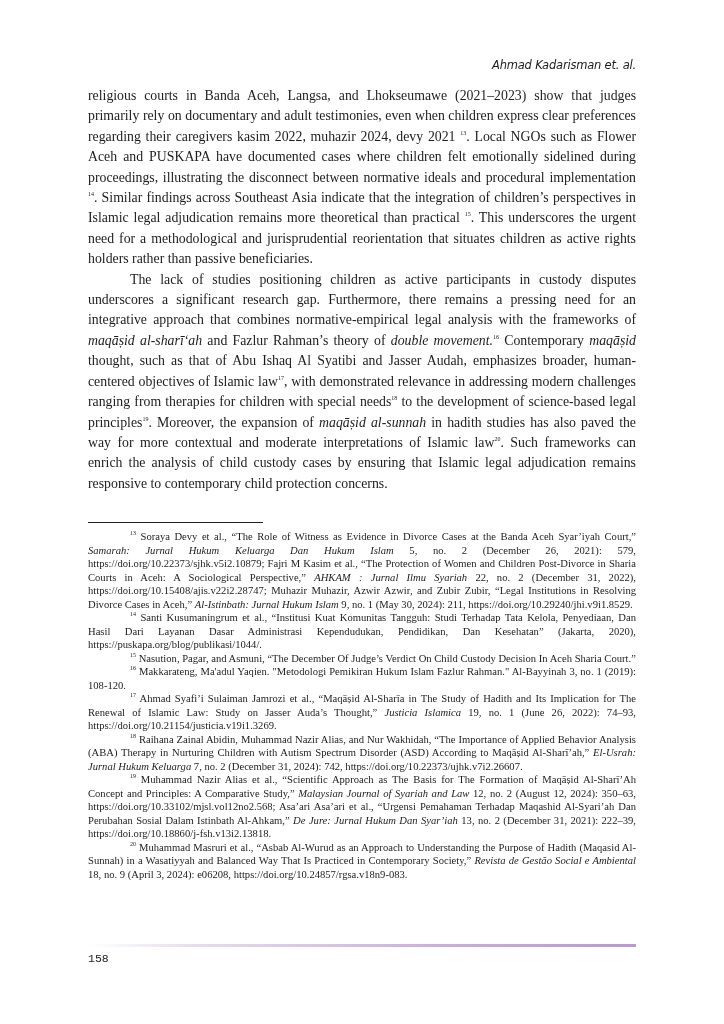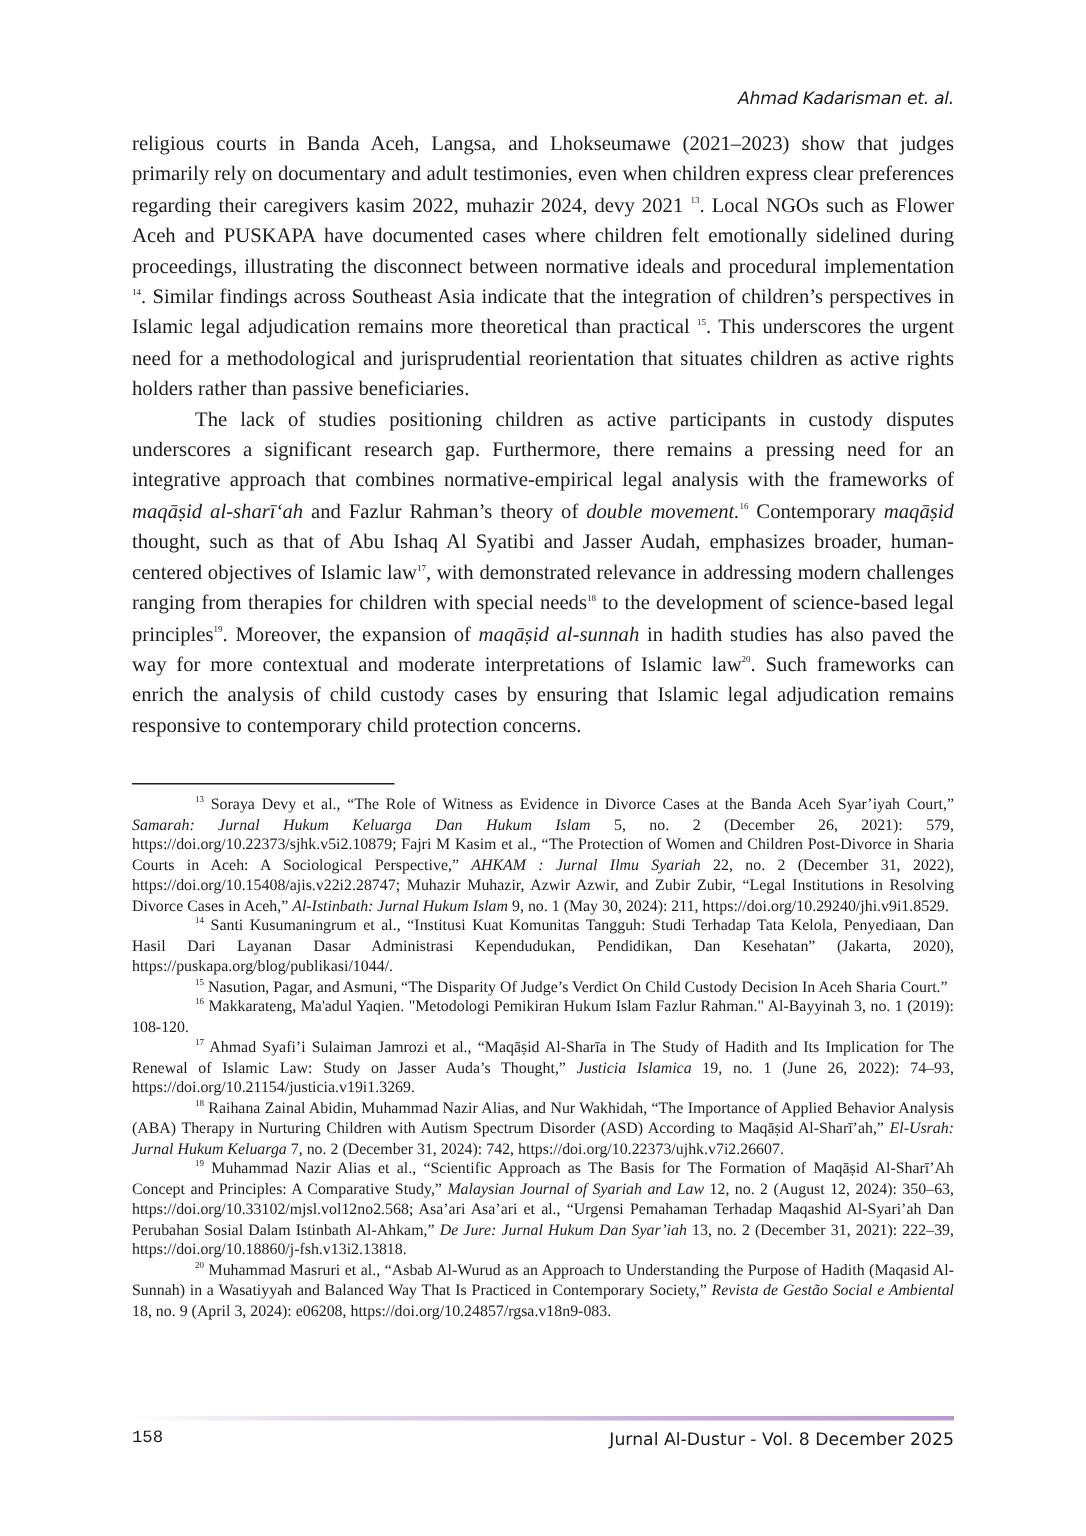--- a/index.html
+++ b/index.html
@@ -56,29 +56,28 @@
 
   </div>
 
   <div class="fn-rule"></div>
 
   <div class="footnotes">
     <p><sup>13</sup><span> Soraya Devy et al., “The Role of Witness as Evidence in Divorce Cases at the Banda Aceh Syar’iyah Court,” </span><i>Samarah: Jurnal Hukum Keluarga Dan Hukum Islam</i><span> 5, no. 2 (December 26, 2021): 579, https://doi.org/10.22373/sjhk.v5i2.10879; Fajri M Kasim et al., “The Protection of Women and Children Post-Divorce in Sharia Courts in Aceh: A Sociological Perspective,” </span><i>AHKAM : Jurnal Ilmu Syariah</i><span> 22, no. 2 (December 31, 2022), https://doi.org/10.15408/ajis.v22i2.28747; Muhazir Muhazir, Azwir Azwir, and Zubir Zubir, “Legal Institutions in Resolving Divorce Cases in Aceh,” </span><i>Al-Istinbath: Jurnal Hukum Islam</i><span> 9, no. 1 (May 30, 2024): 211, https://doi.org/10.29240/jhi.v9i1.8529.</span></p>
 
     <p><sup>14</sup><span> Santi Kusumaningrum et al., “Institusi Kuat Komunitas Tangguh: Studi Terhadap Tata Kelola, Penyediaan, Dan Hasil Dari Layanan Dasar Administrasi Kependudukan, Pendidikan, Dan Kesehatan” (Jakarta, 2020), https://puskapa.org/blog/publikasi/1044/.</span></p>
 
-    <p><sup>15</sup><span> Nasution, Pagar, and Asmuni, “The Disparity Of Judge’s Verdict On Child Custody Decision In Aceh Sharia Court.”</span></p>
+    <p><sup>15</sup><span> Nasution, Pagar, and Asmuni, “The December Of Judge’s Verdict On Child Custody Decision In Aceh Sharia Court.”</span></p>
 
     <p><sup>16</sup><span> Makkarateng, Ma'adul Yaqien. "Metodologi Pemikiran Hukum Islam Fazlur Rahman." Al-Bayyinah 3, no. 1 (2019): 108-120.</span></p>
 
     <p><sup>17</sup><span> Ahmad Syafi’i Sulaiman Jamrozi et al., “Maqāṣid Al-Sharīa in The Study of Hadith and Its Implication for The Renewal of Islamic Law: Study on Jasser Auda’s Thought,” </span><i>Justicia Islamica</i><span> 19, no. 1 (June 26, 2022): 74–93, https://doi.org/10.21154/justicia.v19i1.3269.</span></p>
 
     <p><sup>18</sup><span> Raihana Zainal Abidin, Muhammad Nazir Alias, and Nur Wakhidah, “The Importance of Applied Behavior Analysis (ABA) Therapy in Nurturing Children with Autism Spectrum Disorder (ASD) According to Maqāṣid Al-Sharī’ah,” </span><i>El-Usrah: Jurnal Hukum Keluarga</i><span> 7, no. 2 (December 31, 2024): 742, https://doi.org/10.22373/ujhk.v7i2.26607.</span></p>
 
     <p><sup>19</sup><span> Muhammad Nazir Alias et al., “Scientific Approach as The Basis for The Formation of Maqāṣid Al-Sharī’Ah Concept and Principles: A Comparative Study,” </span><i>Malaysian Journal of Syariah and Law</i><span> 12, no. 2 (August 12, 2024): 350–63, https://doi.org/10.33102/mjsl.vol12no2.568; Asa’ari Asa’ari et al., “Urgensi Pemahaman Terhadap Maqashid Al-Syari’ah Dan Perubahan Sosial Dalam Istinbath Al-Ahkam,” </span><i>De Jure: Jurnal Hukum Dan Syar’iah</i><span> 13, no. 2 (December 31, 2021): 222–39, https://doi.org/10.18860/j-fsh.v13i2.13818.</span></p>
 
     <p><sup>20</sup><span> Muhammad Masruri et al., “Asbab Al-Wurud as an Approach to Understanding the Purpose of Hadith (Maqasid Al-Sunnah) in a Wasatiyyah and Balanced Way That Is Practiced in Contemporary Society,” </span><i>Revista de Gestão Social e Ambiental</i><span> 18, no. 9 (April 3, 2024): e06208, https://doi.org/10.24857/rgsa.v18n9-083.</span></p>
   </div>
 
   <div class="footer-rule"></div>
   <div class="footer-left">158</div>
-  <div class="footer-right">Jurnal Al-Dustur - Vol. 8 December 2025</div>
 </div>
 
 </body></html>

